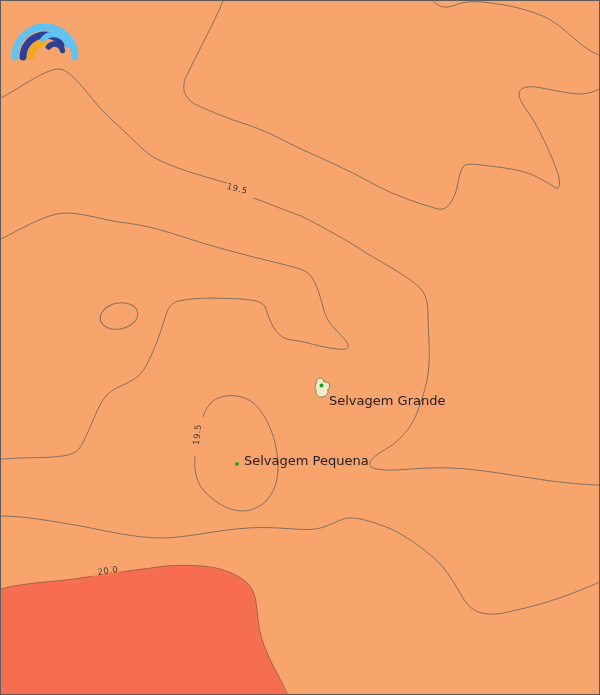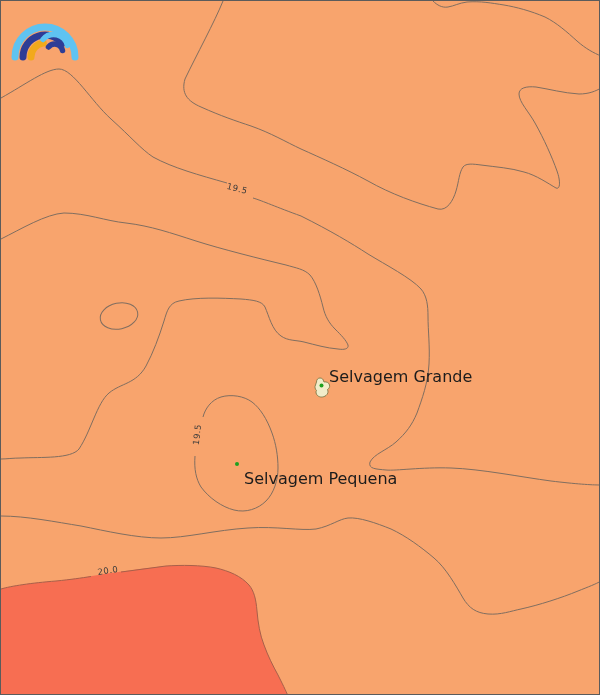--- a/index.html
+++ b/index.html
@@ -8,38 +8,39 @@
     width:600px;height:695px;
     box-sizing:border-box;
     border:1px solid #5b5b5b;
     background:#f8a46d;
     overflow:hidden;
     font-family:"DejaVu Sans", sans-serif;
   }
   #contour-svg{position:absolute;left:0;top:0;width:600px;height:695px;}
   .place-label{
     position:absolute;
-    font-size:16px;
+    font-size:13px;
     color:#1c1c1c;
     white-space:nowrap;
     line-height:12px;
+    margin-top:24px;
   }
   .contour-label{
     position:absolute;
     font-size:8.5px;
     color:#3a3a3a;
     white-space:nowrap;
     line-height:9px;
     letter-spacing:0.5px;
   }
   #isoline-label-195-top{left:227px;top:181px;transform:rotate(14deg);transform-origin:left top;}
   #isoline-label-195-inner{left:186px;top:429px;transform:rotate(-84deg);transform-origin:center center;}
   #isoline-label-200{left:96px;top:567px;transform:rotate(-8deg);transform-origin:left top;}
   #label-selvagem-grande{left:328px;top:370px;}
-  #label-selvagem-pequena{left:243px;top:472px;}
+  #label-selvagem-pequena{left:243px;top:430px;}
   #logo{position:absolute;left:6px;top:10px;width:76px;height:52px;}
 </style>
 </head>
 <body>
 
 <div id="map-frame">
 
   <svg id="contour-svg" viewBox="0 0 600 695" xmlns="http://www.w3.org/2000/svg">
 
     <path d="M0,588 C10,585 30,582 55,580 C75,578 90,575 110,572 C125,570 145,567 165,565

